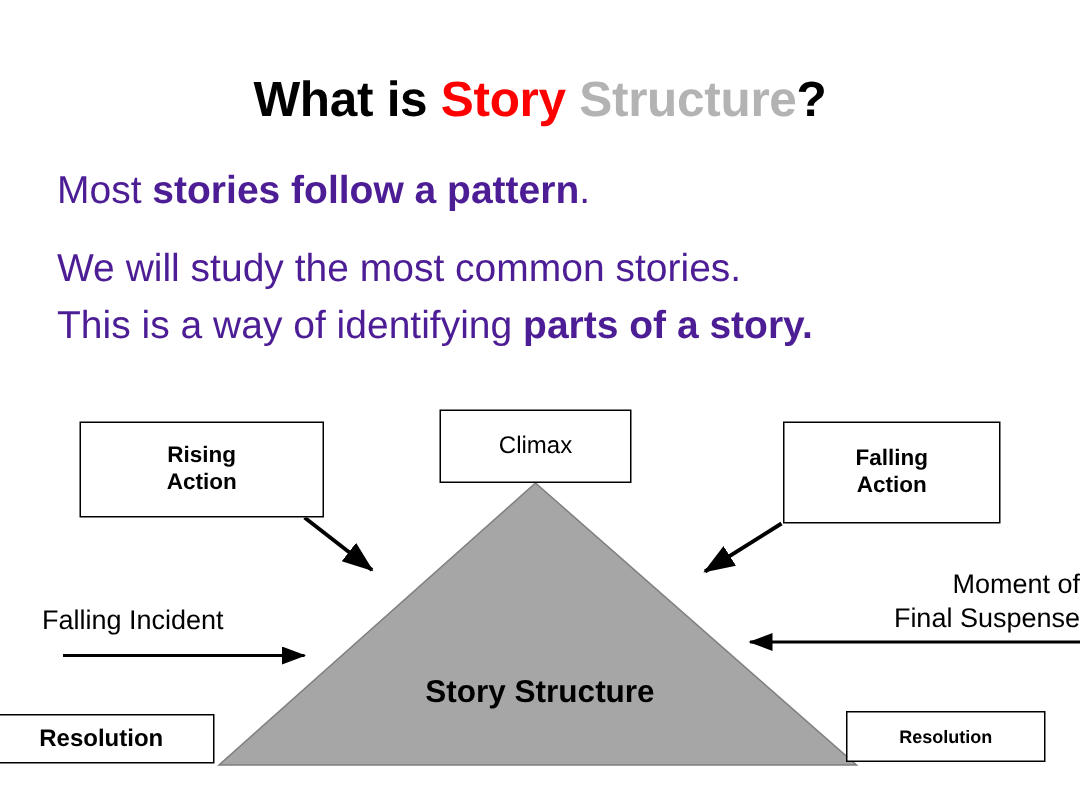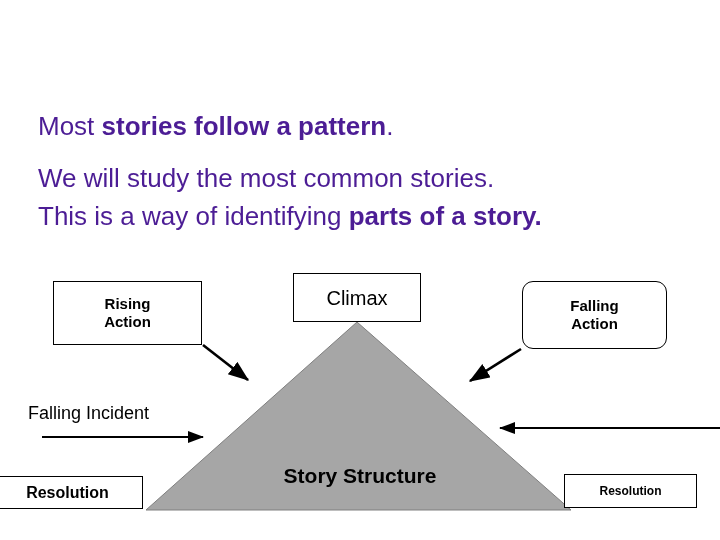--- a/index.html
+++ b/index.html
@@ -89,31 +89,31 @@
     justify-content: center;
     text-align: center;
     font-weight: bold;
     font-size: 15px;
     line-height: 18px;
     color: #000000;
   }
 
   #box-rising {
     left: 53px;  top: 281px;
-    width: 149px; height: 64px;
+    width: 163px; height: 64px;
   }
   #box-climax {
     left: 293px; top: 273px;
     width: 128px; height: 49px;
-    font-size: 20px;
+    font-size: 16px;
     font-weight: normal;
   }
   #box-falling {
     left: 522px; top: 281px;
-    width: 145px; height: 68px; border-radius: 11px;
+    width: 145px; height: 68px;
   }
   #box-exposition {
     left: -8px;  top: 476px;
     width: 151px; height: 33px;
     font-size: 16px;
     justify-content: center;
   }
   #box-resolution {
     left: 564px; top: 474px;
     width: 133px; height: 34px;
@@ -135,34 +135,37 @@
   #label-suspense {
     left: 536px;
     top: 378px;
     text-align: right;
     width: 184px;
   }
 
   #label-story-structure {
     position: absolute;
     left: 150px;
-    top: 464px;
+    top: 450px;
     width: 420px;
     text-align: center;
     font-size: 21px;
     font-weight: bold;
     color: #000000;
     white-space: nowrap;
   }
 </style>
 </head>
 <body>
 
 <div id="slide">
 
+  <div id="title">
+    <span class="t-black">What is </span><span class="t-red">Story</span><span class="t-gray"> Structure</span><span class="t-black">?</span>
+  </div>
 
   <div class="body-line" id="body-line-1">
     <span class="r">Most </span><span class="b">stories follow a pattern</span><span class="r">.</span>
   </div>
   <div class="body-line" id="body-line-2">
     <span class="r">We will study the most common stories.</span>
   </div>
   <div class="body-line" id="body-line-3">
     <span class="r">This is a way of identifying </span><span class="b">parts of a story.</span>
   </div>
@@ -222,15 +225,19 @@
     </div>
 
     <div class="node-box" id="box-resolution">
       <span>Resolution</span>
     </div>
 
     <div class="free-label" id="label-inciting">
       <span>Falling Incident</span>
     </div>
 
+    <div class="free-label" id="label-suspense">
+      <span>Moment of</span><br>
+      <span>Final Suspense</span>
+    </div>
 
   </div>
 </div>
 
 </body></html>

